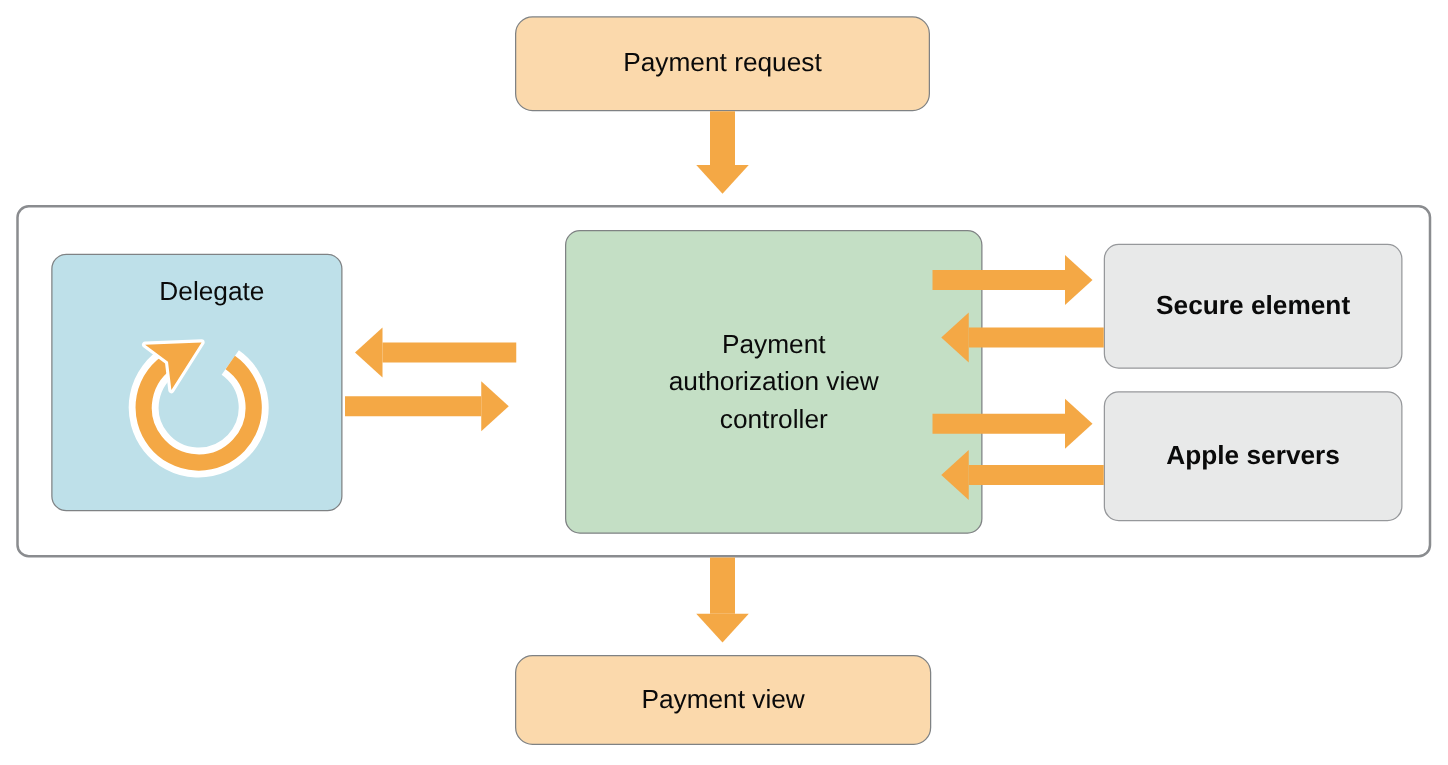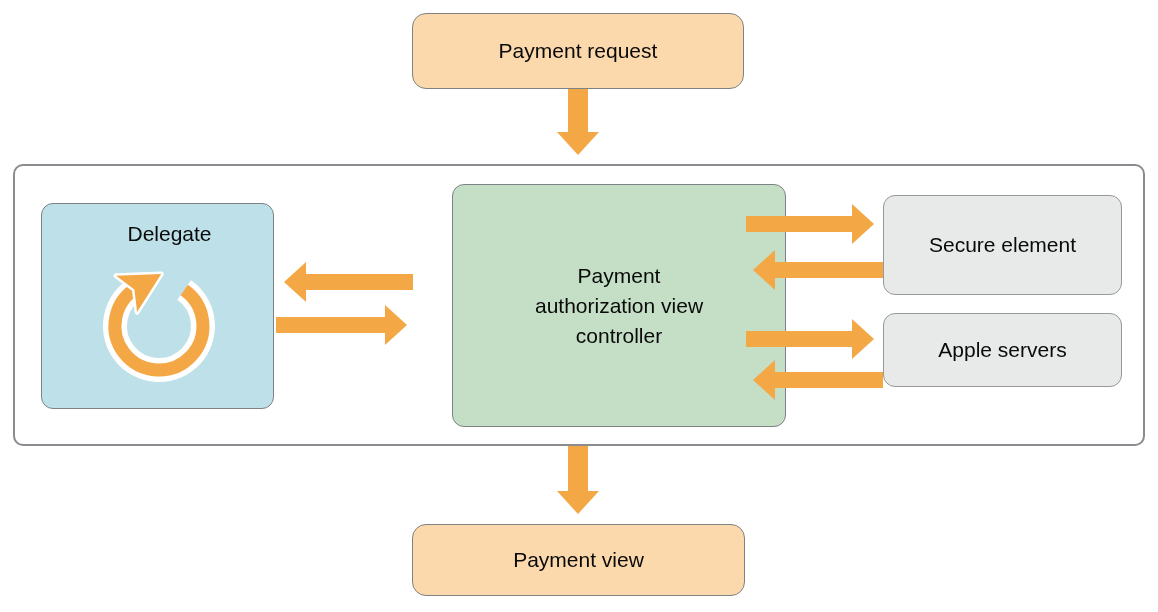--- a/index.html
+++ b/index.html
@@ -22,31 +22,31 @@
     align-items: center;
     justify-content: center;
     text-align: center;
     font-size: 21px;
     line-height: 30px;
   }
   .node.peach { background: var(--box-peach, #fbd9ac); border-radius: 14px; }
   .node.blue  { background: var(--box-blue, #bee0e9); border-radius: 12px; }
   .node.green { background: var(--box-green, #c4dfc5); border-radius: 12px; margin-left: 40px; }
   .node.gray  { background: var(--box-gray, #e8e9e9); border-radius: 12px;
-                border-color: var(--border-gray-light, #96989b); }
+                border-color: var(--border-gray-light, #96989b); font-weight: bold; }
 
   #node-payment-request { left: 412px; top: 13px;  width: 332px; height: 76px; }
   #node-payment-token   { left: 412px; top: 524px; width: 333px; height: 72px; }
   #node-delegate        { left: 41px;  top: 203px; width: 233px; height: 206px;
                           align-items: flex-start; padding-left: 24px; }
   #node-delegate .node-label { padding-top: 15px; }
   #node-payment-auth    { left: 412px; top: 184px; width: 334px; height: 243px; }
   #node-payment-auth .node-label { display: inline-block; max-width: 175px; }
   #node-secure-element  { left: 883px; top: 195px; width: 239px; height: 100px; }
-  #node-apple-servers   { left: 883px; top: 313px; width: 239px; height: 74px; }
+  #node-apple-servers   { left: 883px; top: 313px; width: 239px; height: 104px; }
 
   .container-frame {
     position: absolute;
     left: 13px; top: 164px; width: 1132px; height: 282px;
     border: 2px solid var(--container-border, #8a8c8f);
     border-radius: 10px;
     background: #ffffff;
   }
 
   

